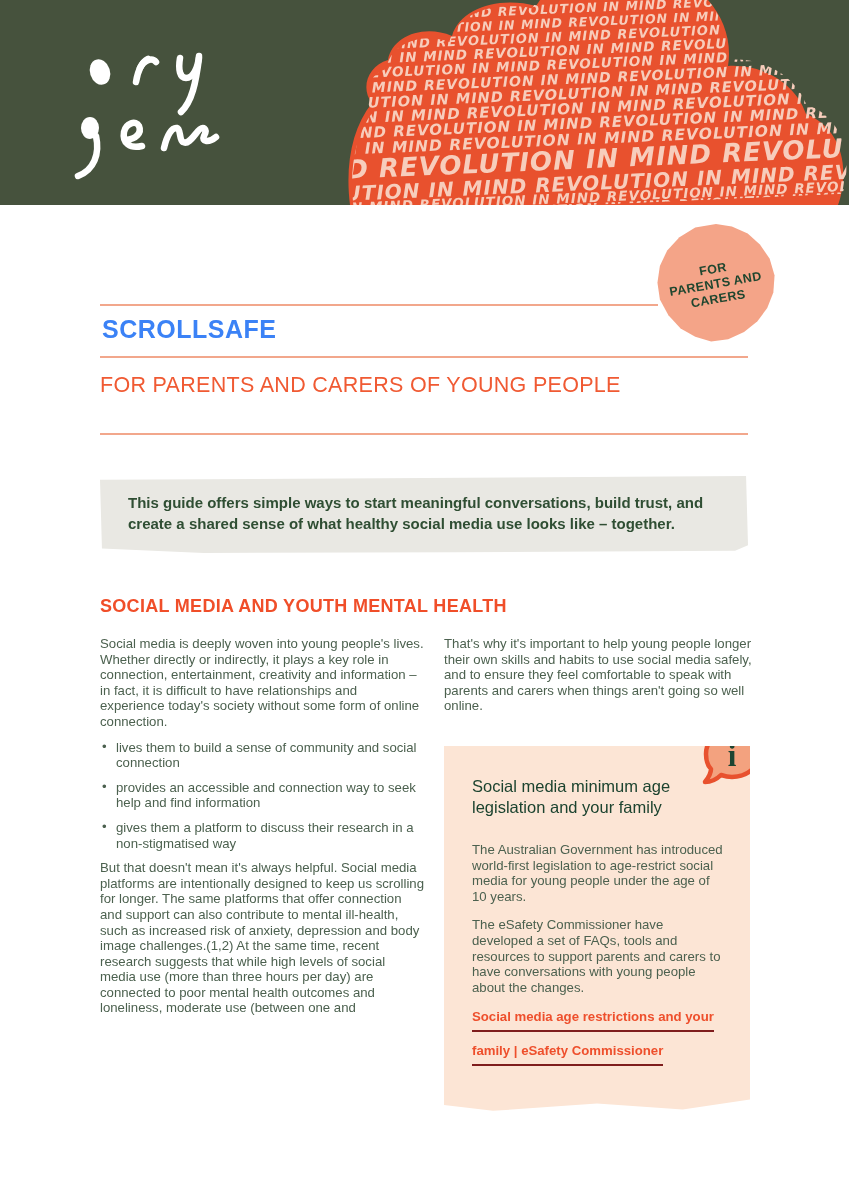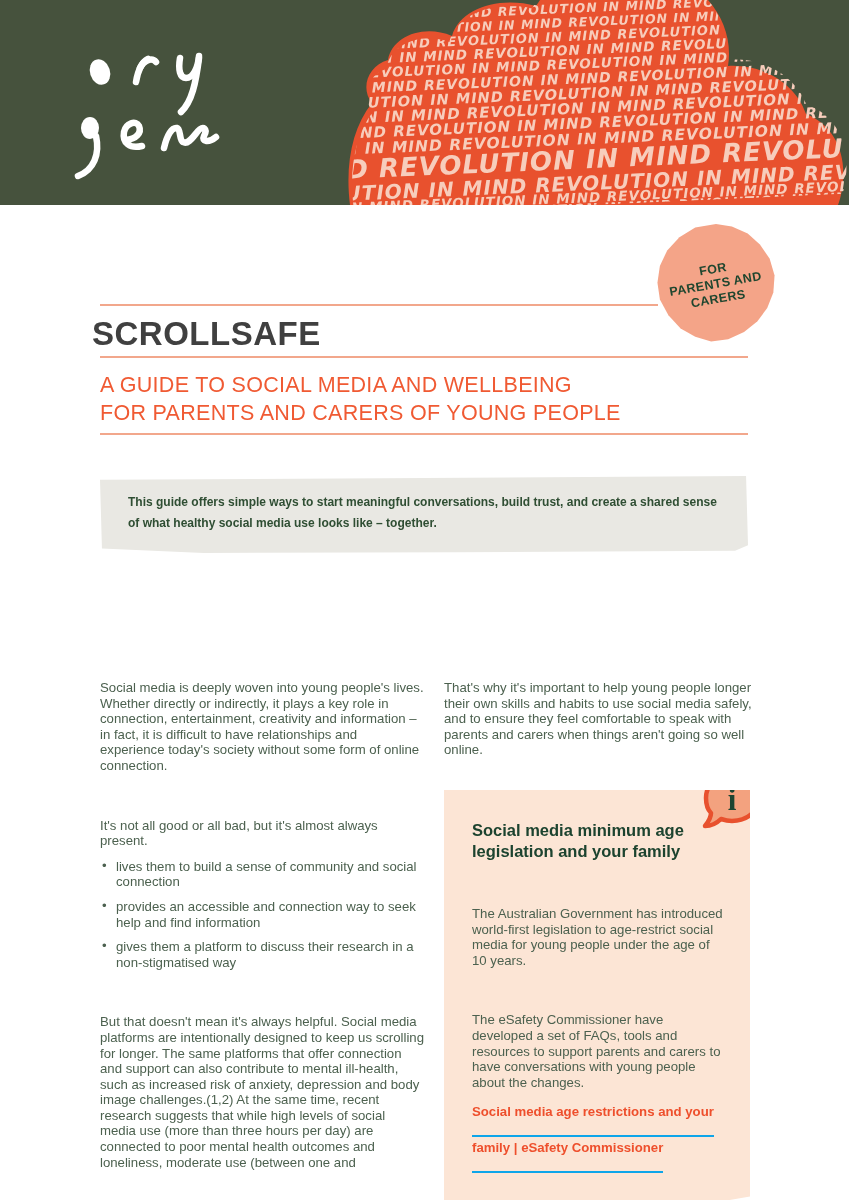--- a/index.html
+++ b/index.html
@@ -17,46 +17,46 @@
   .badge { position:absolute; left:655px; top:224px; width:122px; height:120px; background:#f4a488;
     clip-path:polygon(50% 0%,63% 2%,76% 8%,86% 17%,94% 29%,98% 43%,97% 57%,92% 70%,84% 81%,73% 90%,60% 96%,46% 98%,33% 94%,21% 87%,11% 76%,4% 63%,2% 49%,4% 35%,10% 22%,20% 11%,33% 3%);
     display:flex; align-items:center; justify-content:center; }
   .badge-text { transform:rotate(-10deg); text-align:center; font-size:12.5px; font-weight:800; line-height:15px; color:#20462f; letter-spacing:.4px; }
 
   
   .rule { position:absolute; height:2px; background:#f2a78c; }
   .rule-a { left:100px; top:304px; width:558px; }
   .rule-b { left:100px; top:356px; width:648px; }
   .rule-c { left:100px; top:433px; width:648px; }
-  .kicker { position:absolute; left:92px; top:315px; font-size:33px; font-weight:800; letter-spacing:.5px; color:#404040; }
+  .kicker { position:absolute; left:102px; top:315px; font-size:25px; font-weight:800; letter-spacing:.5px; color:#3b82f6; }
   .doc-title { position:absolute; left:100px; top:371px; width:660px; font-size:21.5px; font-weight:500; line-height:28px; letter-spacing:.3px; color:#f05a33; }
 
   
   .intro-box { position:absolute; left:100px; top:476px; width:648px; height:77px; background:#e9e8e3;
     clip-path:polygon(0% 5%,99.7% 0%,100% 90%,98% 97%,55% 99%,16% 100%,.3% 94%);
     display:flex; align-items:center; padding:6px 28px 10px 28px; }
-  .intro-text { font-size:12px; font-weight:700; line-height:21px; color:#2f4e33; }
+  .intro-text { font-size:15px; font-weight:700; line-height:21px; color:#2f4e33; }
 
   
   .section-h { position:absolute; left:100px; top:596px; font-size:18px; font-weight:800; letter-spacing:.3px; color:#f04e29; }
   .col { position:absolute; top:636px; font-size:13.2px; line-height:15.6px; color:#4c614f; }
   .col-left  { left:100px; width:324px; }
   .col-right { left:444px; width:316px; }
-  .col .para { margin-bottom:14px;margin-top:44px; }
+  .col .para { margin-bottom:14px; }
   .bullets { margin:-4px 0 6px 0; }
   .bullet { position:relative; padding-left:16px; margin-bottom:9px; }
   .b-dot { position:absolute; left:2px; top:-1px; color:#4c614f; }
 
   
   .info-box { position:relative; margin-top:32px; width:306px; background:#fce5d5; padding:30px 26px 36px 28px;
     clip-path:polygon(0% 0%,100% 0%,100% 96.5%,78% 99.2%,50% 97.6%,16% 99.6%,0% 98%); }
-  .info-h { font-size:16.5px; font-weight:700; line-height:21px; color:#1c432f; margin-bottom:5px; width:250px; }
+  .info-h { font-size:16.5px; font-weight:400; line-height:21px; color:#1c432f; margin-bottom:24px; width:250px; }
   .info-box .para { margin-bottom:13px; }
   .info-link { display:block; font-size:13.2px; line-height:17px; font-weight:700; color:#ee4f2c; text-decoration:none; }
-  .info-link .ln { display:inline-block; border-bottom:2px solid #0ea5e9; padding-bottom:15px; margin-bottom:2px; }
+  .info-link .ln { display:inline-block; border-bottom:2px solid #7f1d1d; padding-bottom:5px; margin-bottom:10px; }
   .info-icon { position:absolute; right:-14px; top:-20px; width:64px; height:64px; }
 </style>
 </head>
 <body>
 
 <div class="page">
 
   <div class="band">
     <svg class="logo-svg" viewBox="0 0 220 170">
       <title>orygen</title>
@@ -105,34 +105,33 @@
       <div>FOR</div>
       <div>PARENTS AND</div>
       <div>CARERS</div>
     </div>
   </div>
 
   <div class="rule rule-a"></div>
   <div class="kicker">SCROLLSAFE</div>
   <div class="rule rule-b"></div>
   <div class="doc-title">
-    <div>A GUIDE TO SOCIAL MEDIA AND WELLBEING</div>
     <div>FOR PARENTS AND CARERS OF YOUNG PEOPLE</div>
   </div>
   <div class="rule rule-c"></div>
 
   <div class="intro-box">
     <div class="intro-text">This guide offers simple ways to start meaningful conversations, build trust, and create a shared sense of what healthy social media use looks like – together.</div>
   </div>
 
+  <div class="section-h">SOCIAL MEDIA AND YOUTH MENTAL HEALTH</div>
 
   <div class="col col-left">
     <div>
         <div class="para">Social media is deeply woven into young people's lives. Whether directly or indirectly, it plays a key role in connection, entertainment, creativity and information – in fact, it is difficult to have relationships and experience today's society without some form of online connection.</div>
-        <div class="para">It's not all good or all bad, but it's almost always present.</div>
       </div>
     <div class="bullets">
         <div class="bullet"><span class="b-dot">•</span><span>lives them to build a sense of community and social connection</span></div>
         <div class="bullet"><span class="b-dot">•</span><span>provides an accessible and connection way to seek help and find information</span></div>
         <div class="bullet"><span class="b-dot">•</span><span>gives them a platform to discuss their research in a non-stigmatised way</span></div>
       </div>
     <div>
         <div class="para">But that doesn't mean it's always helpful. Social media platforms are intentionally designed to keep us scrolling for longer. The same platforms that offer connection and support can also contribute to mental ill-health, such as increased risk of anxiety, depression and body image challenges.(1,2) At the same time, recent research suggests that while high levels of social media use (more than three hours per day) are connected to poor mental health outcomes and loneliness, moderate use (between one and</div>
       </div>
   </div>

